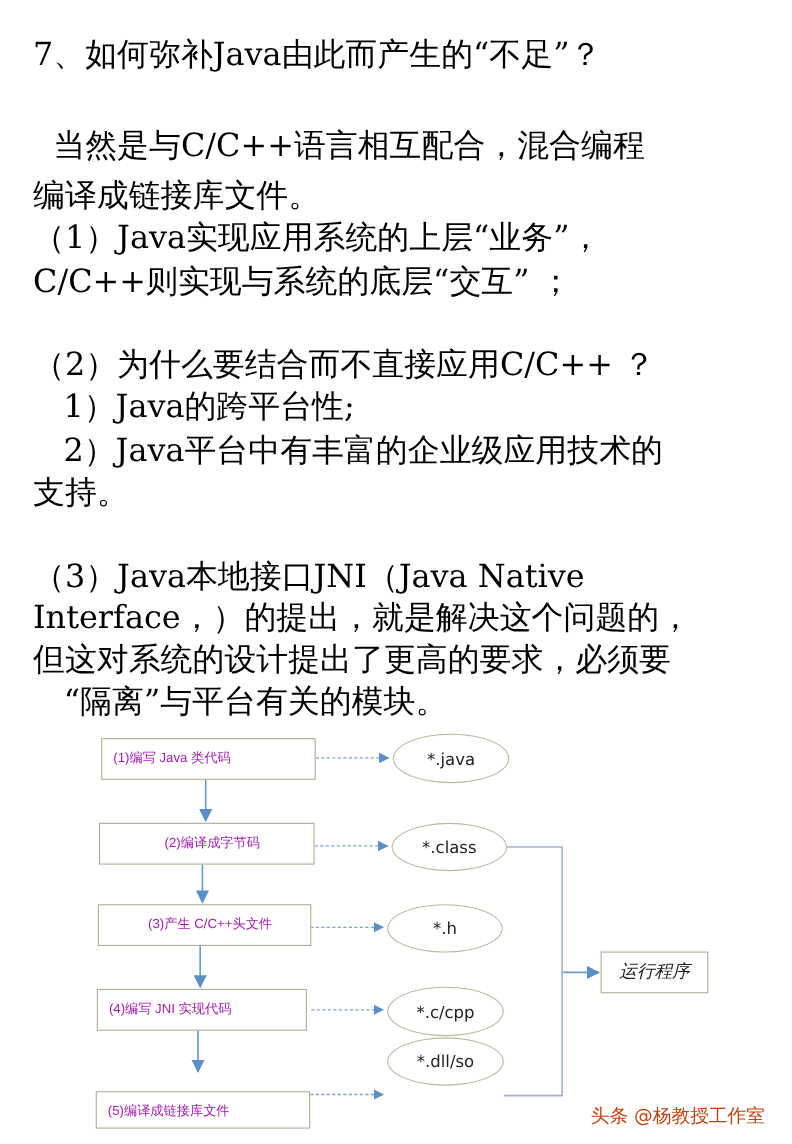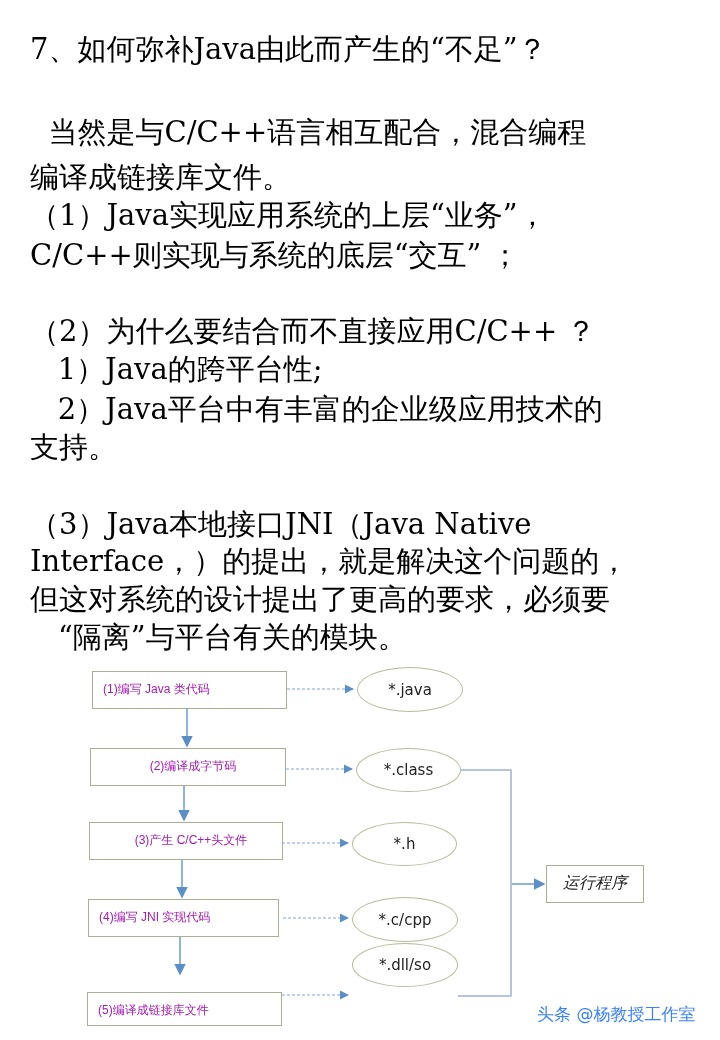--- a/index.html
+++ b/index.html
@@ -26,21 +26,21 @@
   }
   .run-box {
     position:absolute; box-sizing:border-box;
     border:1.5px solid #a8b096; background:#fff;
     font-family:"DejaVu Sans", "Liberation Sans", sans-serif;
     font-size:16px; color:#222; text-align:center; line-height:34px;
   }
   .watermark {
     position:absolute; left:537px; top:1003px;
     font-family:"DejaVu Sans", "Liberation Sans", sans-serif;
-    font-size:17px; color:#3b82f6; white-space:nowrap;
+    font-size:17px; color:#c2410c; white-space:nowrap;
   }
 </style>
 </head>
 <body>
 
 <div class="line" style="top:30px;">7、如何弥补Java由此而产生的“不足”？</div>
 <div class="line" style="top:113px;">  当然是与C/C++语言相互配合，混合编程</div>
 <div class="line" style="top:158px;">编译成链接库文件。</div>
 <div class="line" style="top:196px;">（1）Java实现应用系统的上层“业务”，</div>
 <div class="line" style="top:236px;">C/C++则实现与系统的底层“交互” ；</div>

